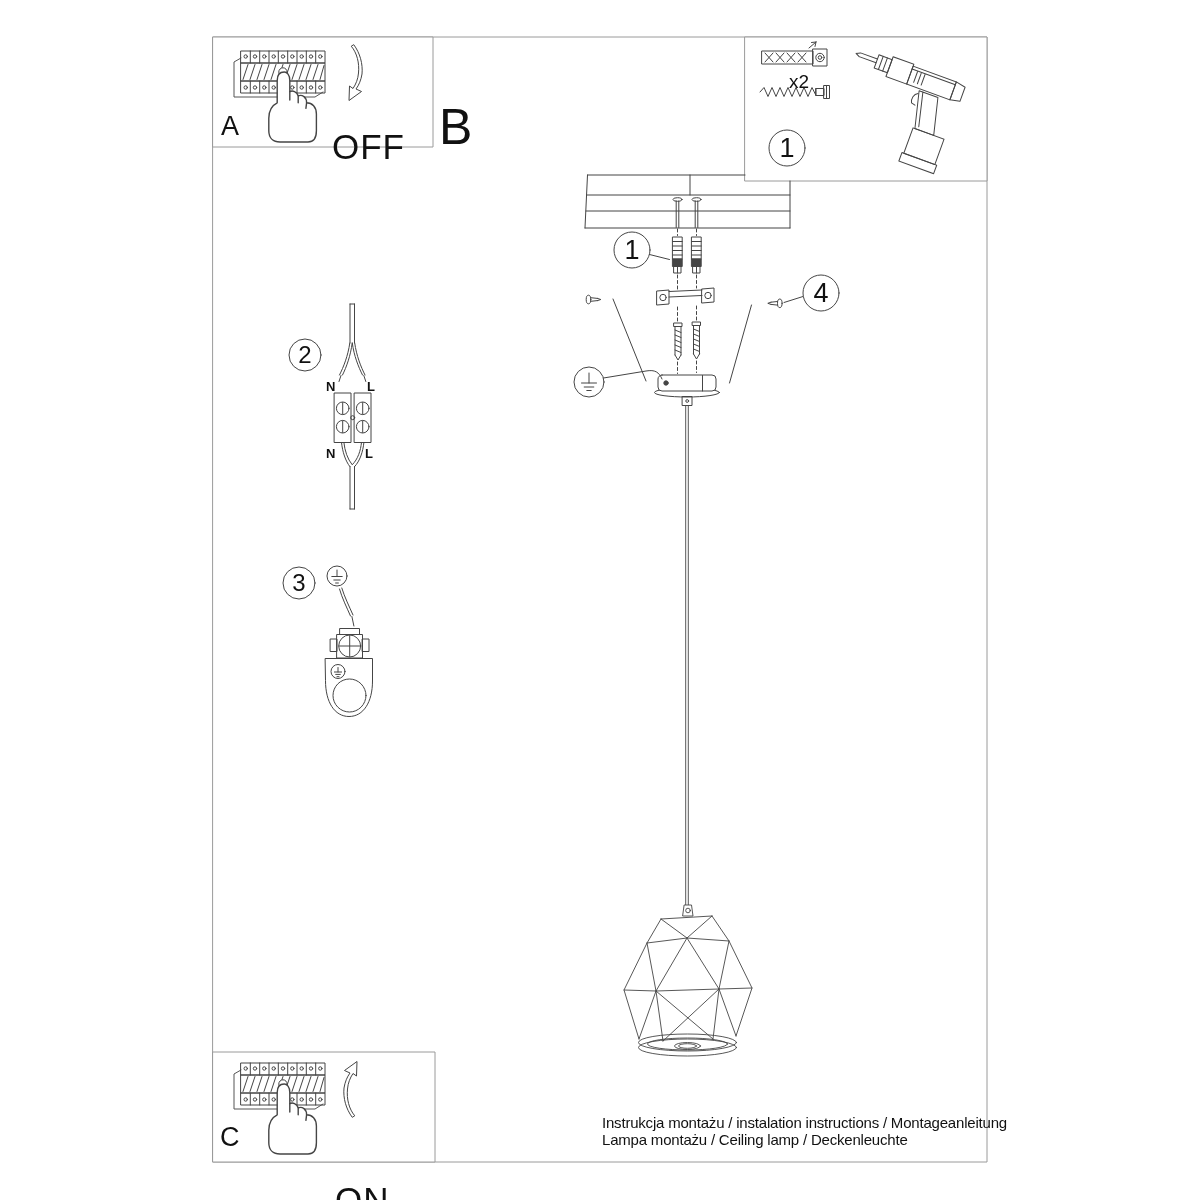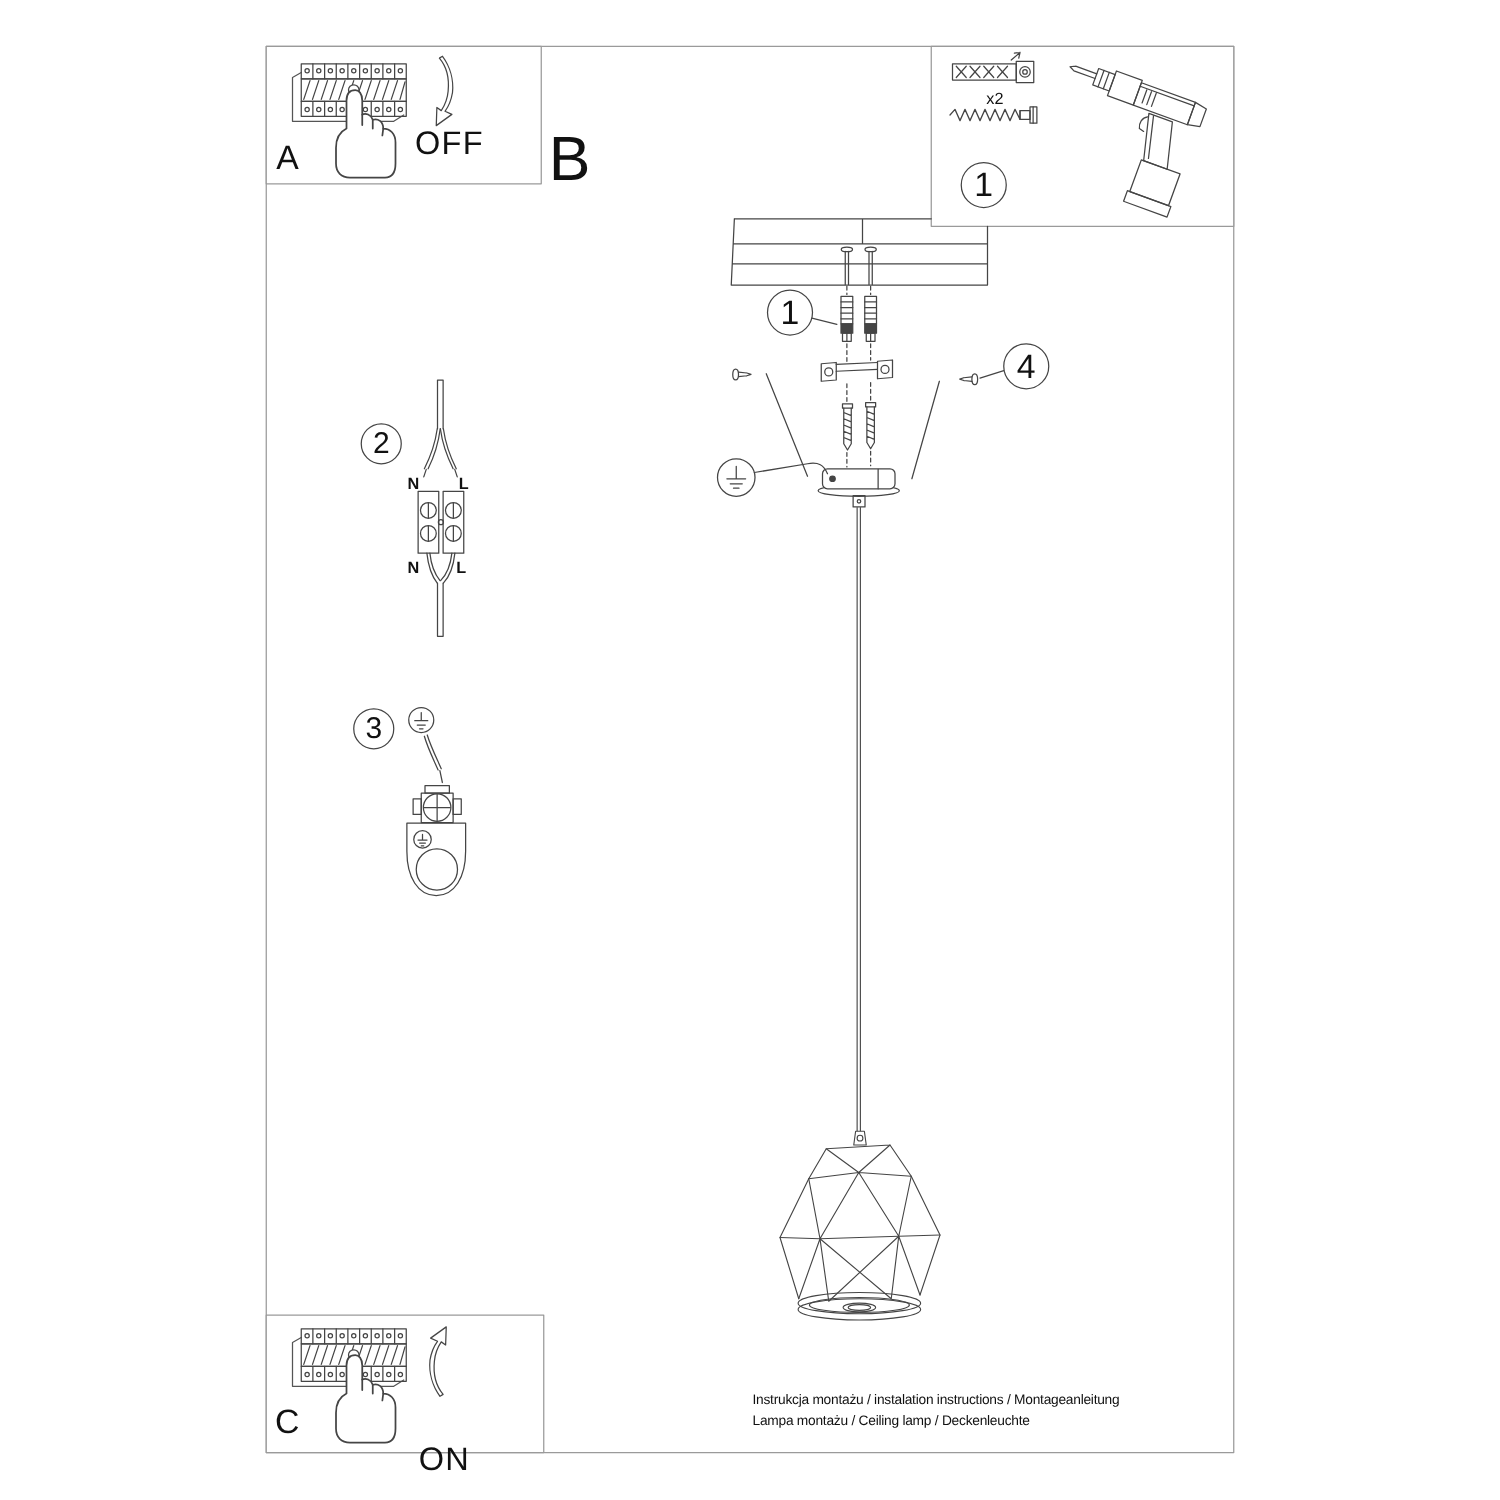--- a/index.html
+++ b/index.html
@@ -4,29 +4,29 @@
 <style>
   html,body{margin:0;padding:0;background:#fff;}
   #canvas{
     position:relative;width:1200px;height:1200px;background:#fff;
     font-family:"Liberation Sans", sans-serif;color:#111;overflow:hidden;
   }
   #art{position:absolute;left:0;top:0;}
   .txt{position:absolute;white-space:nowrap;line-height:1;color:#111;}
   .letter{font-size:27px;}
   .bigletter{font-size:50px;}
-  .state{font-size:26px;letter-spacing:1px;}
+  .state{font-size:35px;letter-spacing:1px;margin-top:28px;}
   .callout-num{
     position:absolute;display:flex;align-items:center;justify-content:center;
     font-size:27px;color:#111;
   }
   .callout-sm{font-size:24px;}
   .wirelabel{font-size:13px;font-weight:700;}
-  .qty{font-size:13px;}
-  .footer-line{font-size:11px;letter-spacing:-0.2px;}
+  .qty{font-size:19px;}
+  .footer-line{font-size:15px;letter-spacing:-0.2px;}
 </style>
 </head>
 <body>
 
 <div id="canvas">
 
 <svg id="art" width="1200" height="1200" viewBox="0 0 1200 1200" fill="none" stroke="#454545" stroke-width="1" stroke-linecap="round" stroke-linejoin="round">
 
   <defs>
 

